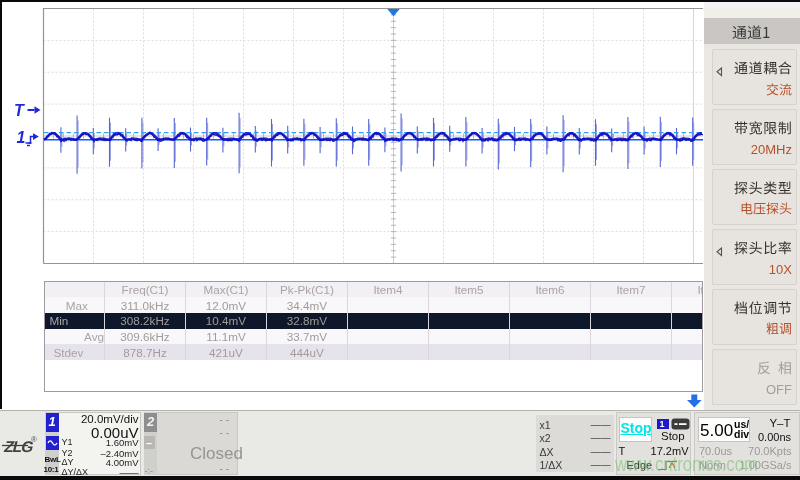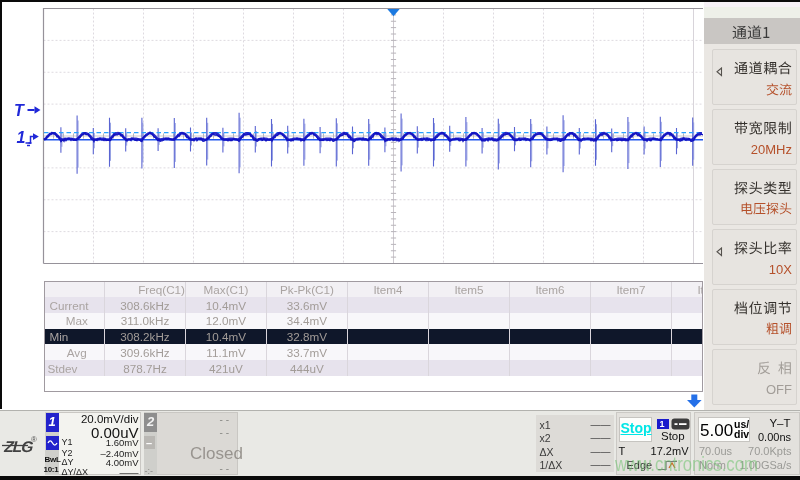--- a/index.html
+++ b/index.html
@@ -181,40 +181,29 @@
 <rect x="691.3" y="394.5" width="6" height="6" fill="#2470e8"></rect>
 <polygon points="687,400 701.6,400 694.3,407.6" fill="#2470e8"></polygon>
 </svg>
 <div style="position:absolute;left:0;top:0;width:800px;height:2px;background:#0a0a0a"></div>
 <div style="position:absolute;left:0;top:0;width:2px;height:409px;background:#0a0a0a"></div>
 <div style="position:absolute;left:43.5px;top:280.5px;width:659.5px;height:111.2px;overflow:hidden;border:1px solid #a09aa0;box-sizing:border-box">
 <table style="border-collapse:collapse;table-layout:fixed;width:700px;font-size:11.7px;font-family:'Liberation Sans',sans-serif">
       <tbody>
         <tr style="height:15.74px;background:#f2f0f4">
           <td style="width:59.5px;text-align:left;border-right:1px solid #dad6dc"><span style="padding-left:5px;color:#aaa4a2"></span></td>
-          <td style="width:80px;text-align:right;border-right:1px solid #dad6dc"><span style="color:#aaa4a2">Freq(C1)</span></td>
+          <td style="width:80px;text-align:center;border-right:1px solid #dad6dc"><span style="color:#aaa4a2">Freq(C1)</span></td>
           <td style="width:80px;text-align:center;border-right:1px solid #dad6dc"><span style="color:#aaa4a2">Max(C1)</span></td>
           <td style="width:80px;text-align:center;border-right:1px solid #dad6dc"><span style="color:#aaa4a2">Pk-Pk(C1)</span></td>
           <td style="width:80px;text-align:center;border-right:1px solid #dad6dc"><span style="color:#aaa4a2">Item4</span></td>
           <td style="width:80px;text-align:center;border-right:1px solid #dad6dc"><span style="color:#aaa4a2">Item5</span></td>
           <td style="width:80px;text-align:center;border-right:1px solid #dad6dc"><span style="color:#aaa4a2">Item6</span></td>
           <td style="width:80px;text-align:center;border-right:1px solid #dad6dc"><span style="color:#aaa4a2">Item7</span></td>
           <td style="width:80px;text-align:center;border-right:1px solid #dad6dc"><span style="color:#aaa4a2">Item8</span></td>
         </tr>
-        <tr style="height:15.74px;background:#e7e3ed">
-          <td style="width:59.5px;text-align:left;border-right:1px solid #dad6dc"><span style="padding-left:5px;color:#aaa4a2">Current</span></td>
-          <td style="width:80px;text-align:center;border-right:1px solid #dad6dc"><span style="color:#a29c98">308.6kHz</span></td>
-          <td style="width:80px;text-align:center;border-right:1px solid #dad6dc"><span style="color:#a29c98">10.4mV</span></td>
-          <td style="width:80px;text-align:center;border-right:1px solid #dad6dc"><span style="color:#a29c98">33.6mV</span></td>
-          <td style="width:80px;text-align:center;border-right:1px solid #dad6dc"><span style="color:#a29c98"></span></td>
-          <td style="width:80px;text-align:center;border-right:1px solid #dad6dc"><span style="color:#a29c98"></span></td>
-          <td style="width:80px;text-align:center;border-right:1px solid #dad6dc"><span style="color:#a29c98"></span></td>
-          <td style="width:80px;text-align:center;border-right:1px solid #dad6dc"><span style="color:#a29c98"></span></td>
-          <td style="width:80px;text-align:center;border-right:1px solid #dad6dc"><span style="color:#a29c98"></span></td>
-        </tr>
         <tr style="height:15.74px;background:#f8f7fa">
           <td style="width:59.5px;text-align:center;border-right:1px solid #dad6dc"><span style="padding-left:5px;color:#aaa4a2">Max</span></td>
           <td style="width:80px;text-align:center;border-right:1px solid #dad6dc"><span style="color:#a29c98">311.0kHz</span></td>
           <td style="width:80px;text-align:center;border-right:1px solid #dad6dc"><span style="color:#a29c98">12.0mV</span></td>
           <td style="width:80px;text-align:center;border-right:1px solid #dad6dc"><span style="color:#a29c98">34.4mV</span></td>
           <td style="width:80px;text-align:center;border-right:1px solid #dad6dc"><span style="color:#a29c98"></span></td>
           <td style="width:80px;text-align:center;border-right:1px solid #dad6dc"><span style="color:#a29c98"></span></td>
           <td style="width:80px;text-align:center;border-right:1px solid #dad6dc"><span style="color:#a29c98"></span></td>
           <td style="width:80px;text-align:center;border-right:1px solid #dad6dc"><span style="color:#a29c98"></span></td>
           <td style="width:80px;text-align:center;border-right:1px solid #dad6dc"><span style="color:#a29c98"></span></td>
@@ -224,32 +213,32 @@
           <td style="width:80px;text-align:center;border-right:1px solid #dad6dc"><span style="color:#a29c98">308.2kHz</span></td>
           <td style="width:80px;text-align:center;border-right:1px solid #dad6dc"><span style="color:#a29c98">10.4mV</span></td>
           <td style="width:80px;text-align:center;border-right:1px solid #dad6dc"><span style="color:#a29c98">32.8mV</span></td>
           <td style="width:80px;text-align:center;border-right:1px solid #dad6dc"><span style="color:#a29c98"></span></td>
           <td style="width:80px;text-align:center;border-right:1px solid #dad6dc"><span style="color:#a29c98"></span></td>
           <td style="width:80px;text-align:center;border-right:1px solid #dad6dc"><span style="color:#a29c98"></span></td>
           <td style="width:80px;text-align:center;border-right:1px solid #dad6dc"><span style="color:#a29c98"></span></td>
           <td style="width:80px;text-align:center;border-right:1px solid #dad6dc"><span style="color:#a29c98"></span></td>
         </tr>
         <tr style="height:15.74px;background:#f8f7fa">
-          <td style="width:59.5px;text-align:center;border-right:1px solid #dad6dc"><span style="padding-left:5px;color:#aaa4a2">Avg</span></td>
+          <td style="width:59.5px;text-align:right;border-right:1px solid #dad6dc"><span style="padding-left:5px;color:#aaa4a2">Avg</span></td>
           <td style="width:80px;text-align:center;border-right:1px solid #dad6dc"><span style="color:#a29c98">309.6kHz</span></td>
           <td style="width:80px;text-align:center;border-right:1px solid #dad6dc"><span style="color:#a29c98">11.1mV</span></td>
           <td style="width:80px;text-align:center;border-right:1px solid #dad6dc"><span style="color:#a29c98">33.7mV</span></td>
           <td style="width:80px;text-align:center;border-right:1px solid #dad6dc"><span style="color:#a29c98"></span></td>
           <td style="width:80px;text-align:center;border-right:1px solid #dad6dc"><span style="color:#a29c98"></span></td>
           <td style="width:80px;text-align:center;border-right:1px solid #dad6dc"><span style="color:#a29c98"></span></td>
           <td style="width:80px;text-align:center;border-right:1px solid #dad6dc"><span style="color:#a29c98"></span></td>
           <td style="width:80px;text-align:center;border-right:1px solid #dad6dc"><span style="color:#a29c98"></span></td>
         </tr>
         <tr style="height:15.74px;background:#e7e3ed">
-          <td style="width:59.5px;text-align:left;border-right:1px solid #dad6dc"><span style="padding-left:3px;color:#aaa4a2">Stdev</span></td>
+          <td style="width:59.5px;text-align:left;border-right:1px solid #dad6dc"><span style="padding-left:9px;color:#aaa4a2">Stdev</span></td>
           <td style="width:80px;text-align:center;border-right:1px solid #dad6dc"><span style="color:#a29c98">878.7Hz</span></td>
           <td style="width:80px;text-align:center;border-right:1px solid #dad6dc"><span style="color:#a29c98">421uV</span></td>
           <td style="width:80px;text-align:center;border-right:1px solid #dad6dc"><span style="color:#a29c98">444uV</span></td>
           <td style="width:80px;text-align:center;border-right:1px solid #dad6dc"><span style="color:#a29c98"></span></td>
           <td style="width:80px;text-align:center;border-right:1px solid #dad6dc"><span style="color:#a29c98"></span></td>
           <td style="width:80px;text-align:center;border-right:1px solid #dad6dc"><span style="color:#a29c98"></span></td>
           <td style="width:80px;text-align:center;border-right:1px solid #dad6dc"><span style="color:#a29c98"></span></td>
           <td style="width:80px;text-align:center;border-right:1px solid #dad6dc"><span style="color:#a29c98"></span></td>
         </tr>
       </tbody>

